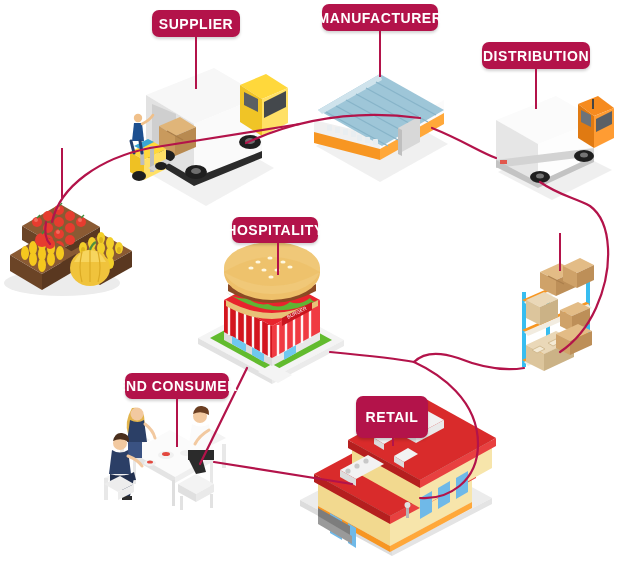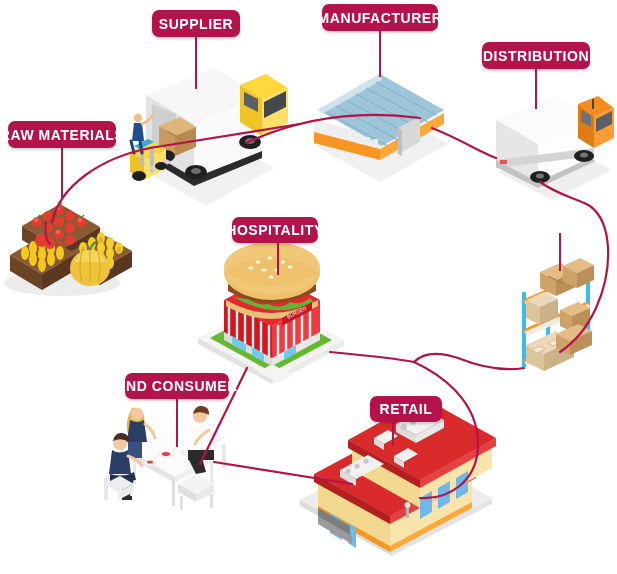--- a/index.html
+++ b/index.html
@@ -494,35 +494,34 @@
 
       <path d="M214 462 L 352 484"></path>
 
       <path d="M46 222 C 44 234, 46 240, 50 244"></path>
     </g>
   </svg>
 
   <div id="labels">
 
     <div class="lead" style="left:61px;top:148px;height:50px;"></div>
-    <div class="label" style="left:8px;top:121px;width:108px;height:27px;">RAW MATERIALS</div>
 
     <div class="lead" style="left:195px;top:37px;height:52px;"></div>
     <div class="label" style="left:152px;top:10px;width:88px;height:27px;">SUPPLIER</div>
 
     <div class="lead" style="left:379px;top:31px;height:46px;"></div>
     <div class="label" style="left:322px;top:4px;width:116px;height:27px;text-align:center;">MANUFACTURER</div>
 
     <div class="lead" style="left:535px;top:69px;height:40px;"></div>
     <div class="label" style="left:482px;top:42px;width:108px;height:27px;">DISTRIBUTION</div>
 
     <div class="lead" style="left:559px;top:233px;height:38px;"></div>
 
     <div class="lead" style="left:392px;top:422px;height:24px;"></div>
-    <div class="label" style="left:370px;top:396px;width:72px;height:26px;">RETAIL</div>
+    <div class="label" style="left:356px;top:396px;width:72px;height:42px;">RETAIL</div>
 
     <div class="lead" style="left:277px;top:243px;height:32px;"></div>
     <div class="label" style="left:232px;top:217px;width:86px;height:26px;">HOSPITALITY</div>
 
     <div class="lead" style="left:176px;top:399px;height:48px;"></div>
     <div class="label" style="left:125px;top:373px;width:104px;height:26px;border-radius:7px;">END CONSUMER</div>
   </div>
 </div>
 
 </body></html>

